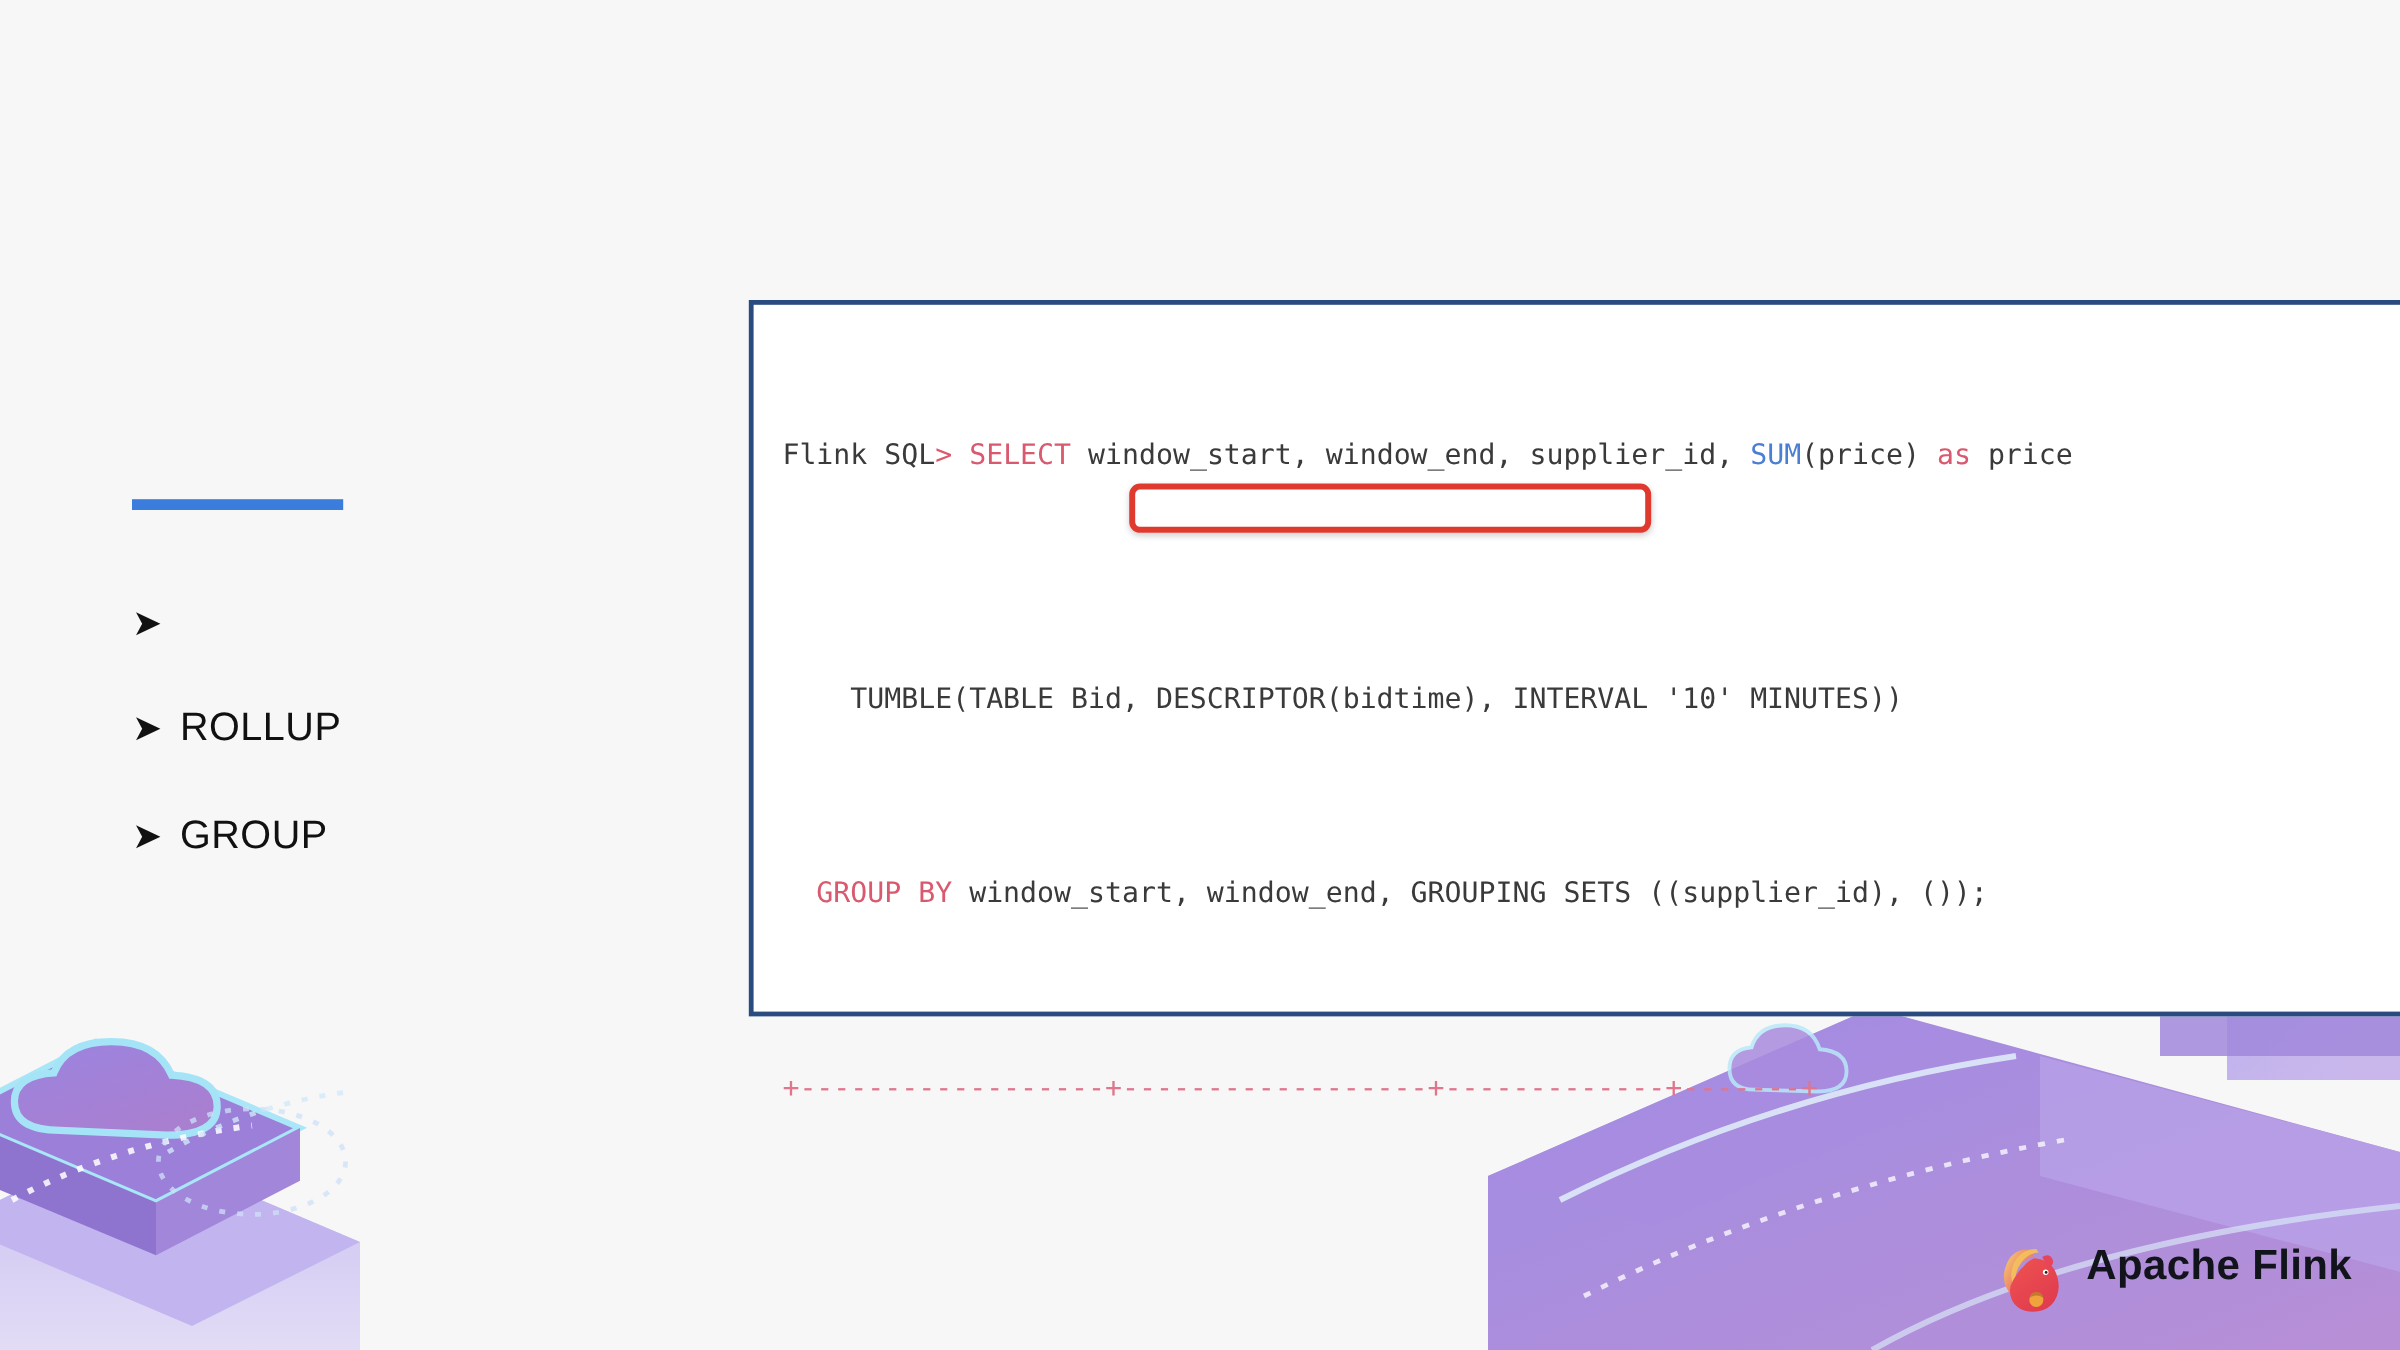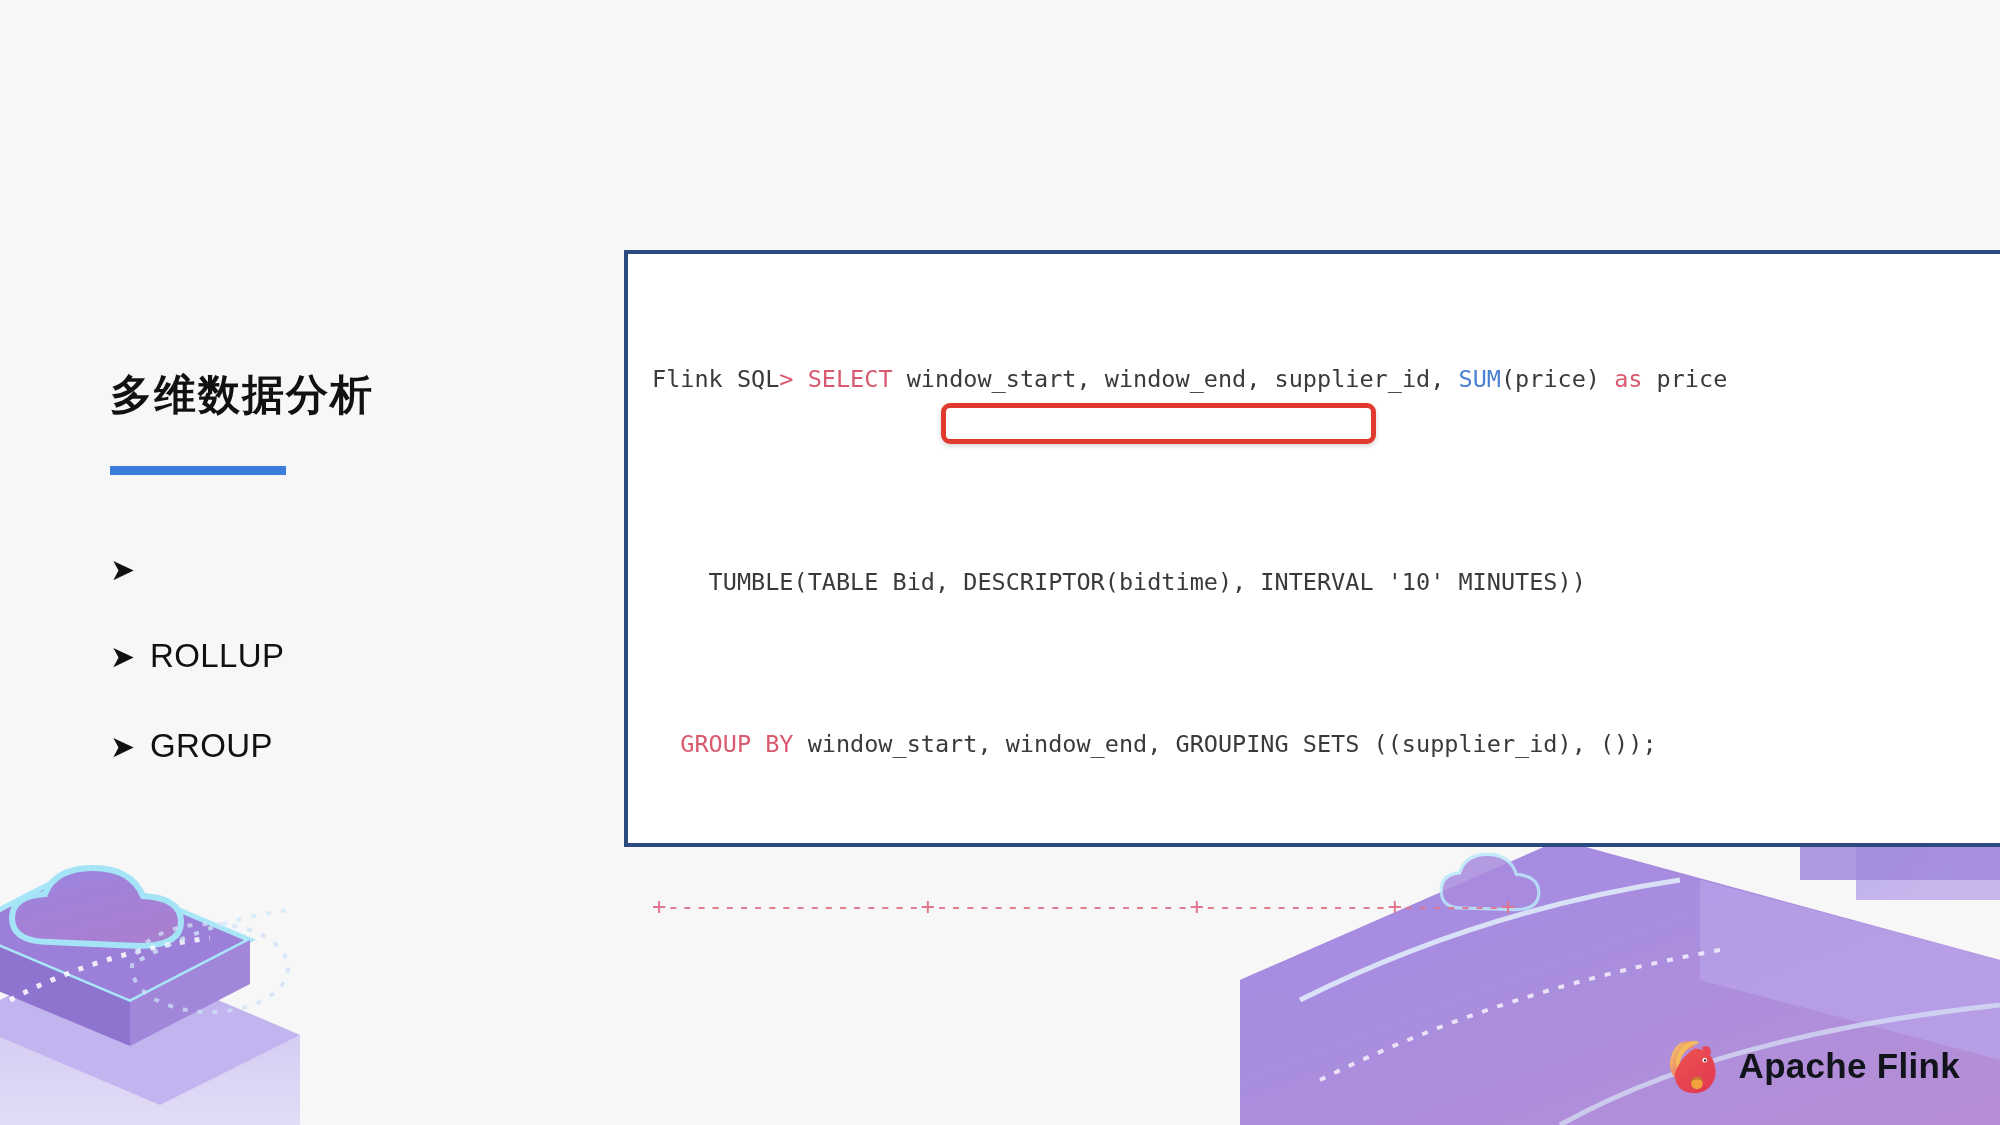--- a/index.html
+++ b/index.html
@@ -107,21 +107,20 @@
     z-index: 8;
     box-shadow: 0 2px 5px rgba(0,0,0,0.18);
   }
 
   
   .flink-logo {
     position: absolute;
     right: 40px;
     bottom: 28px;
     display: flex;
-    align-items: center;
     z-index: 9;
   }
   .flink-wordmark {
     font-size: 35px;
     font-weight: bold;
     color: #12141c;
     letter-spacing: 0.3px;
     margin-left: 12px;
     font-family: "Liberation Sans", sans-serif;
   }
@@ -194,21 +193,20 @@
   </g>
 
   <g opacity="0.95">
     <path d="M1800 690 L1880 650 L2000 700 L2000 880 L1800 880 Z" fill="#a288dd" opacity="0.9"></path>
     <path d="M1800 780 q90 -46 200 -60" fill="none" stroke="#eaf7fd" stroke-width="5" opacity="0.85"></path>
     <path d="M1800 830 q90 -46 200 -60" fill="none" stroke="#ffffff" stroke-width="4" stroke-dasharray="5 9" opacity="0.7"></path>
   </g>
 </svg>
 
 <div class="left-col">
-  <h1 class="slide-title">多维数据分析</h1>
   <div class="title-rule"></div>
 
   <div class="bullet-list">
     <div class="bullet-row">
       <span class="bullet-marker">➤</span>
     </div>
     <div class="bullet-row">
       <span class="bullet-marker">➤</span>
       <span class="bullet-text">ROLLUP</span>
     </div>

